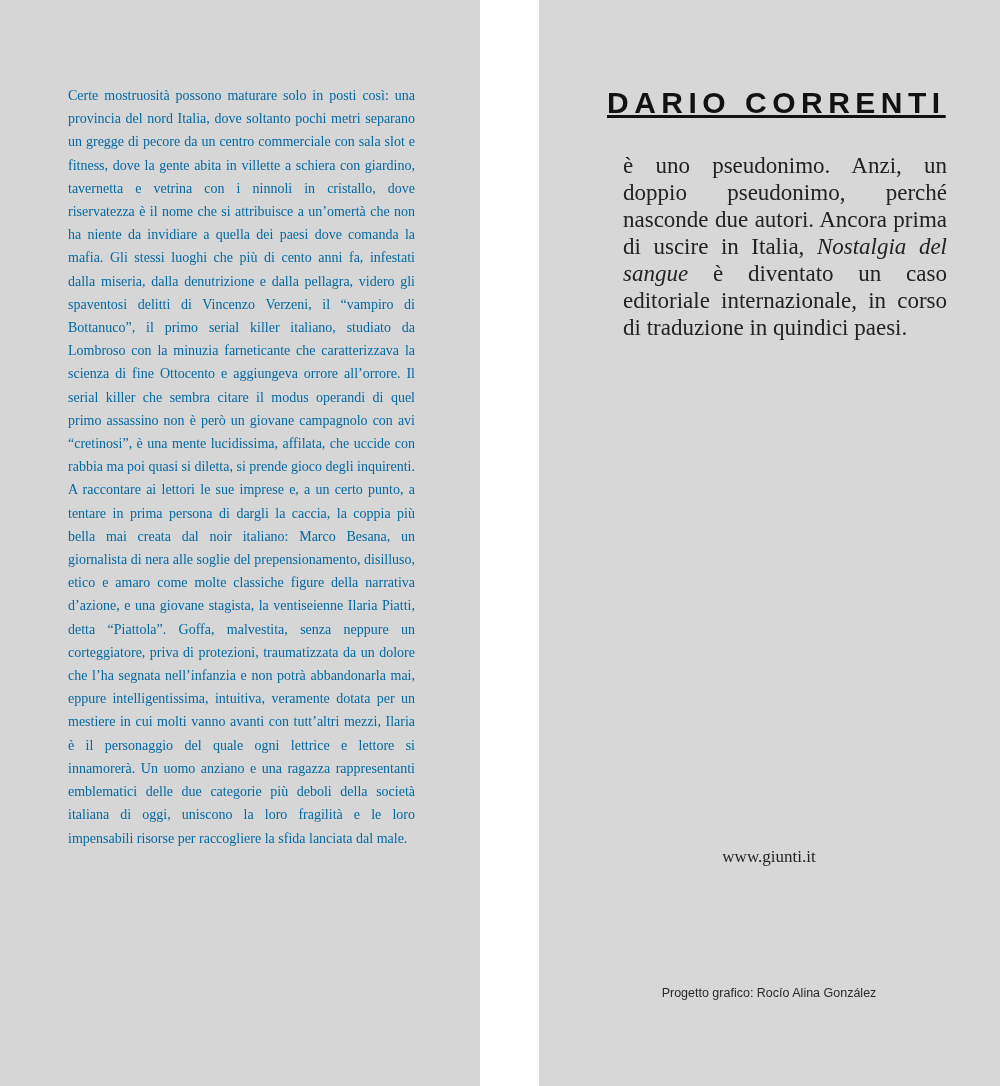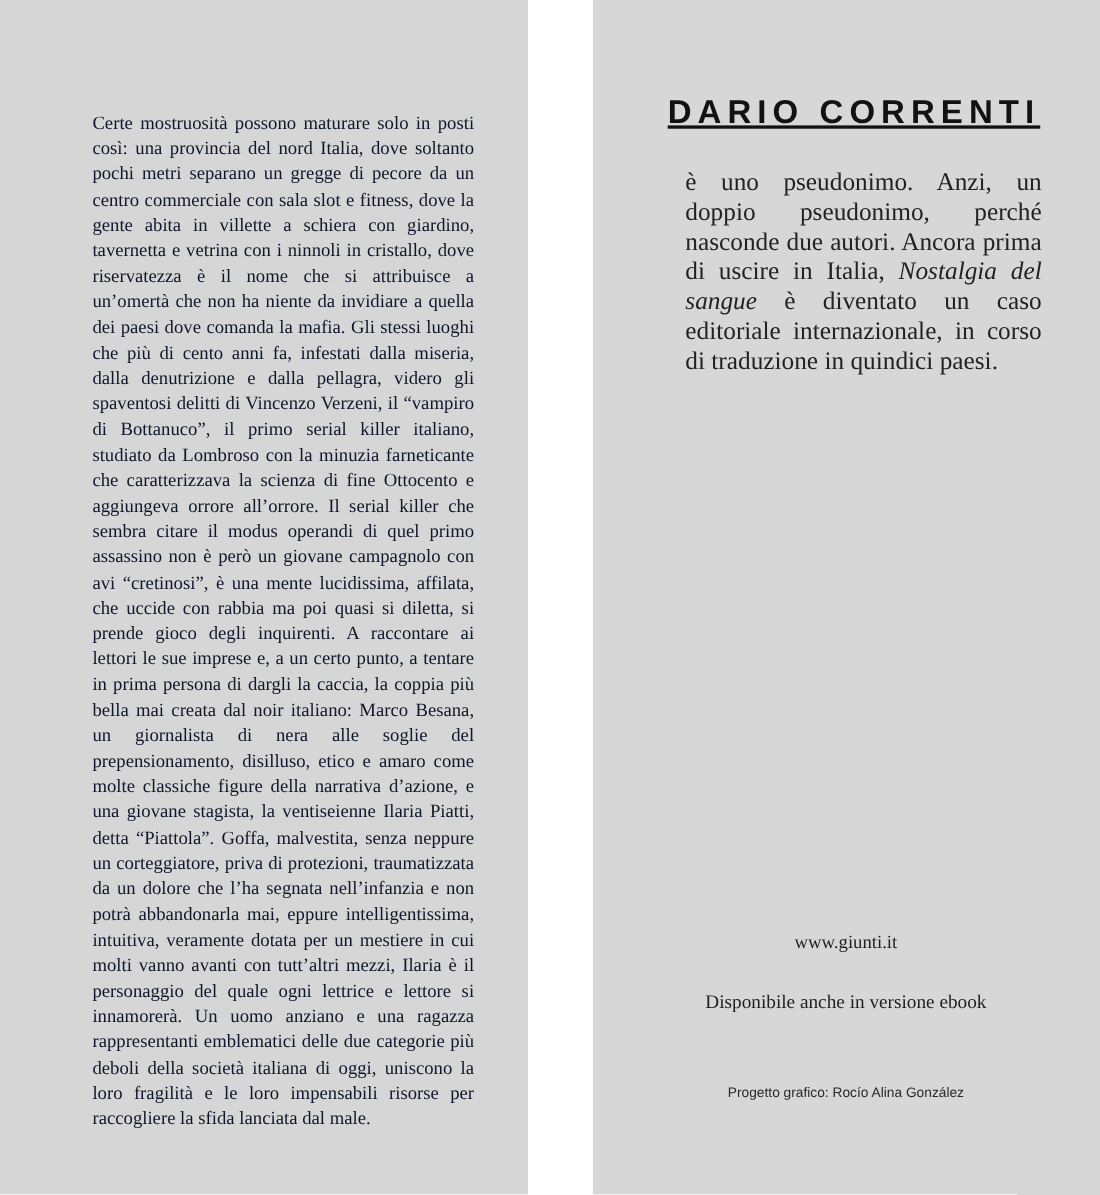--- a/index.html
+++ b/index.html
@@ -37,27 +37,27 @@
     left: 480px;
     width: 59px;
     background: #ffffff;
   }
   
   .flap-text {
     position: absolute;
     left: 68px;
     top: 84px;
     width: 347px;
-    margin: 16px;
-    font-size: 17px;
+    margin: 0;
+    font-size: 14px;
     line-height: 23.2px;
     text-align: justify;
     hyphens: auto;
     -webkit-hyphens: auto;
-    color: #0f172a;
+    color: #0369a1;
   }
   
   .author-name {
     position: absolute;
     left: 68px;
     top: 86px;
     margin: 0;
     font-family: "Liberation Sans", sans-serif;
     font-weight: 700;
     font-size: 30px;
@@ -129,18 +129,17 @@
 
 <div class="gutter"></div>
 
 <section class="panel panel-right">
   <h1 class="author-name">DARIO CORRENTI</h1>
 
   <p class="author-bio"><span>è uno pseudonimo. Anzi, un doppio pseudonimo, perché nasconde due autori. Ancora prima di uscire in Italia, </span><em>Nostalgia del sangue</em><span> è diventato un caso editoriale internazionale, in corso di traduzione in quindici paesi.</span></p>
 
   <p class="website">www.giunti.it</p>
 
-  <p class="ebook-note">Disponibile anche in versione ebook</p>
 
   <div class="credits">
     <p class="credit-design">Progetto grafico: Rocío Alina González</p>
   </div>
 </section>
 
 </body></html>

